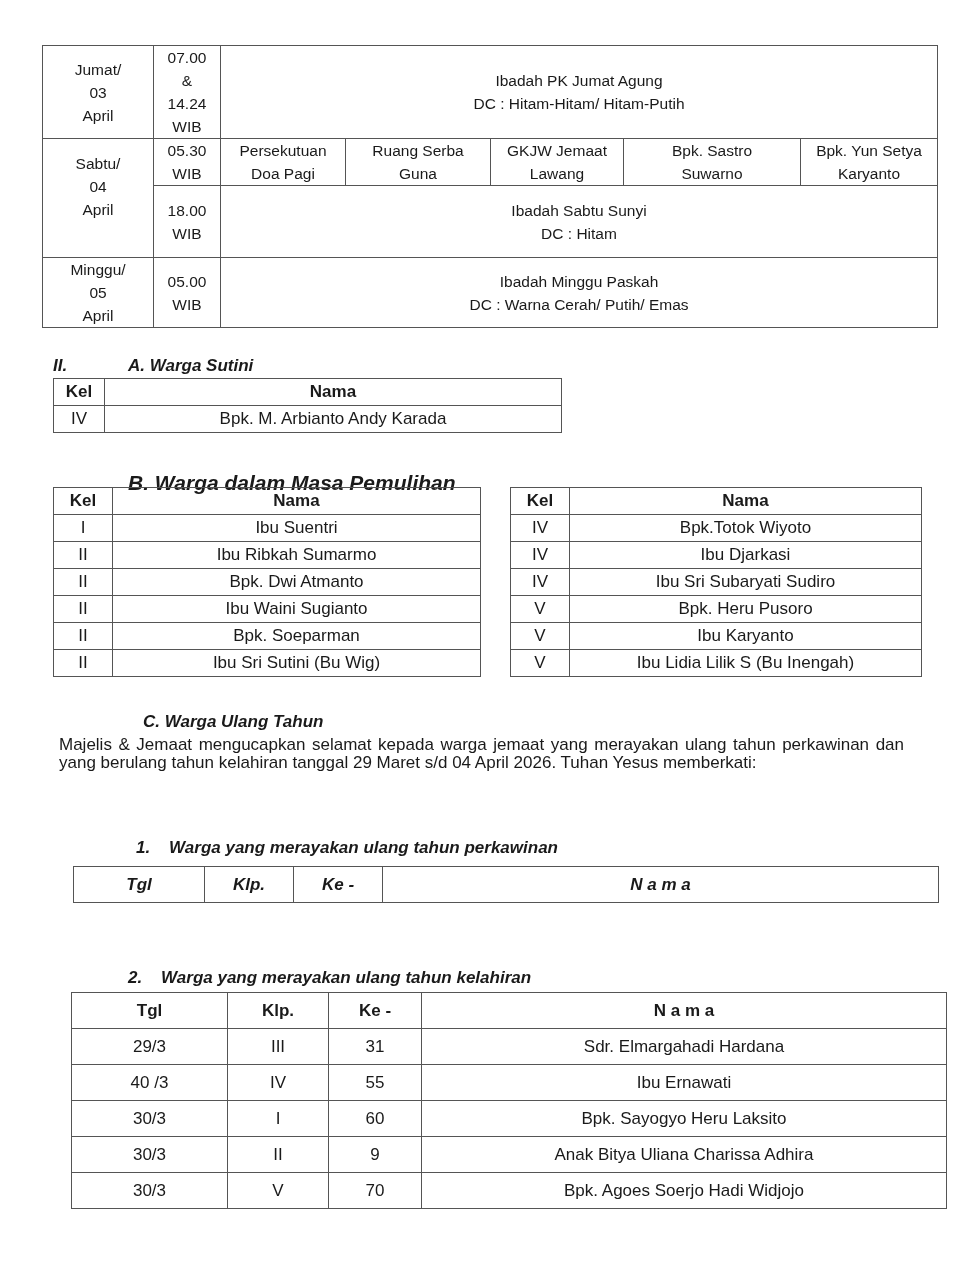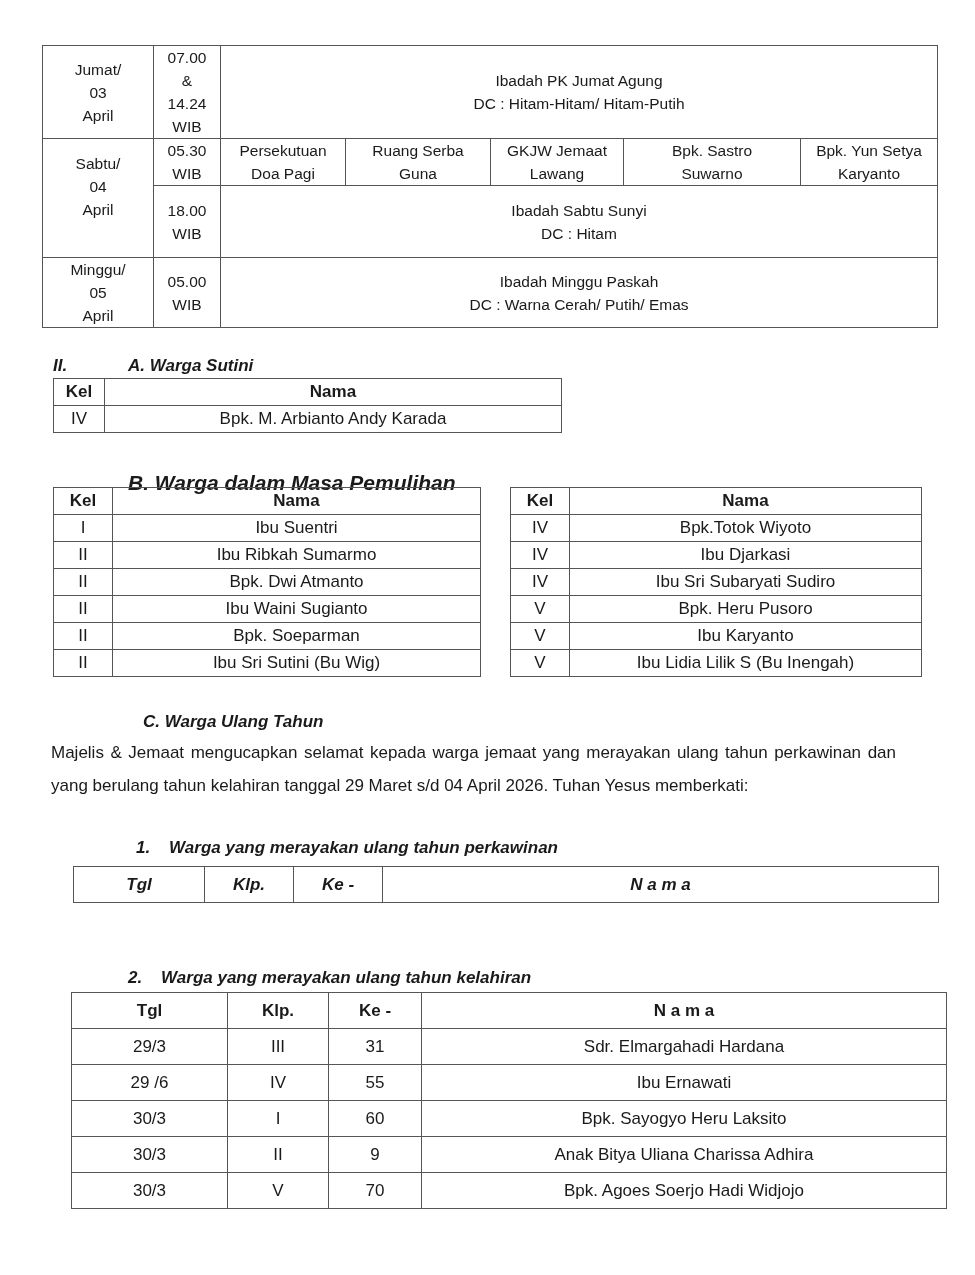--- a/index.html
+++ b/index.html
@@ -29,21 +29,21 @@
   #sakit { left: 53px; top: 378px; width: 509px; }
   #sakit td { height: 26px; font-size: 17px; }
   #sakit .kel { width: 50px; padding: 0; }
 
   .pem { top: 487px; }
   .pem td { height: 26px; font-size: 17px; }
   .pem .kel { width: 58px; padding: 0; }
   #pem-left { left: 53px; width: 428px; }
   #pem-right { left: 510px; width: 412px; }
 
-  .para { left: 51px; top: 736px; width: 845px; font-size: 17px; line-height: 33px; text-align: justify; }
+  .para { left: 59px; top: 736px; width: 845px; font-size: 17px; line-height: 18px; text-align: justify; }
   .h-1 { left: 136px; top: 838px; font-size: 17px; }
   .h-2 { left: 128px; top: 968px; font-size: 17px; }
 
   #kawin { left: 73px; top: 866px; width: 866px; }
   #kawin td { font-size: 17px; height: 35px; }
   #kawin .tgl { width: 110px; }
   #kawin .klp { width: 68px; }
   #kawin .ke { width: 68px; }
 
   #lahir { left: 71px; top: 992px; width: 876px; }
@@ -242,21 +242,21 @@
     <td class="c b ke">Ke -</td>
     <td class="c b">N a m a</td>
   </tr>
   <tr>
         <td class="c">29/3</td>
         <td class="c">III</td>
         <td class="c">31</td>
         <td class="l">Sdr. Elmargahadi Hardana</td>
       </tr>
   <tr>
-        <td class="c">29 /6</td>
+        <td class="c">40 /3</td>
         <td class="c">IV</td>
         <td class="c">55</td>
         <td class="l">Ibu Ernawati</td>
       </tr>
   <tr>
         <td class="c">30/3</td>
         <td class="c">I</td>
         <td class="c">60</td>
         <td class="l">Bpk. Sayogyo Heru Laksito</td>
       </tr>

